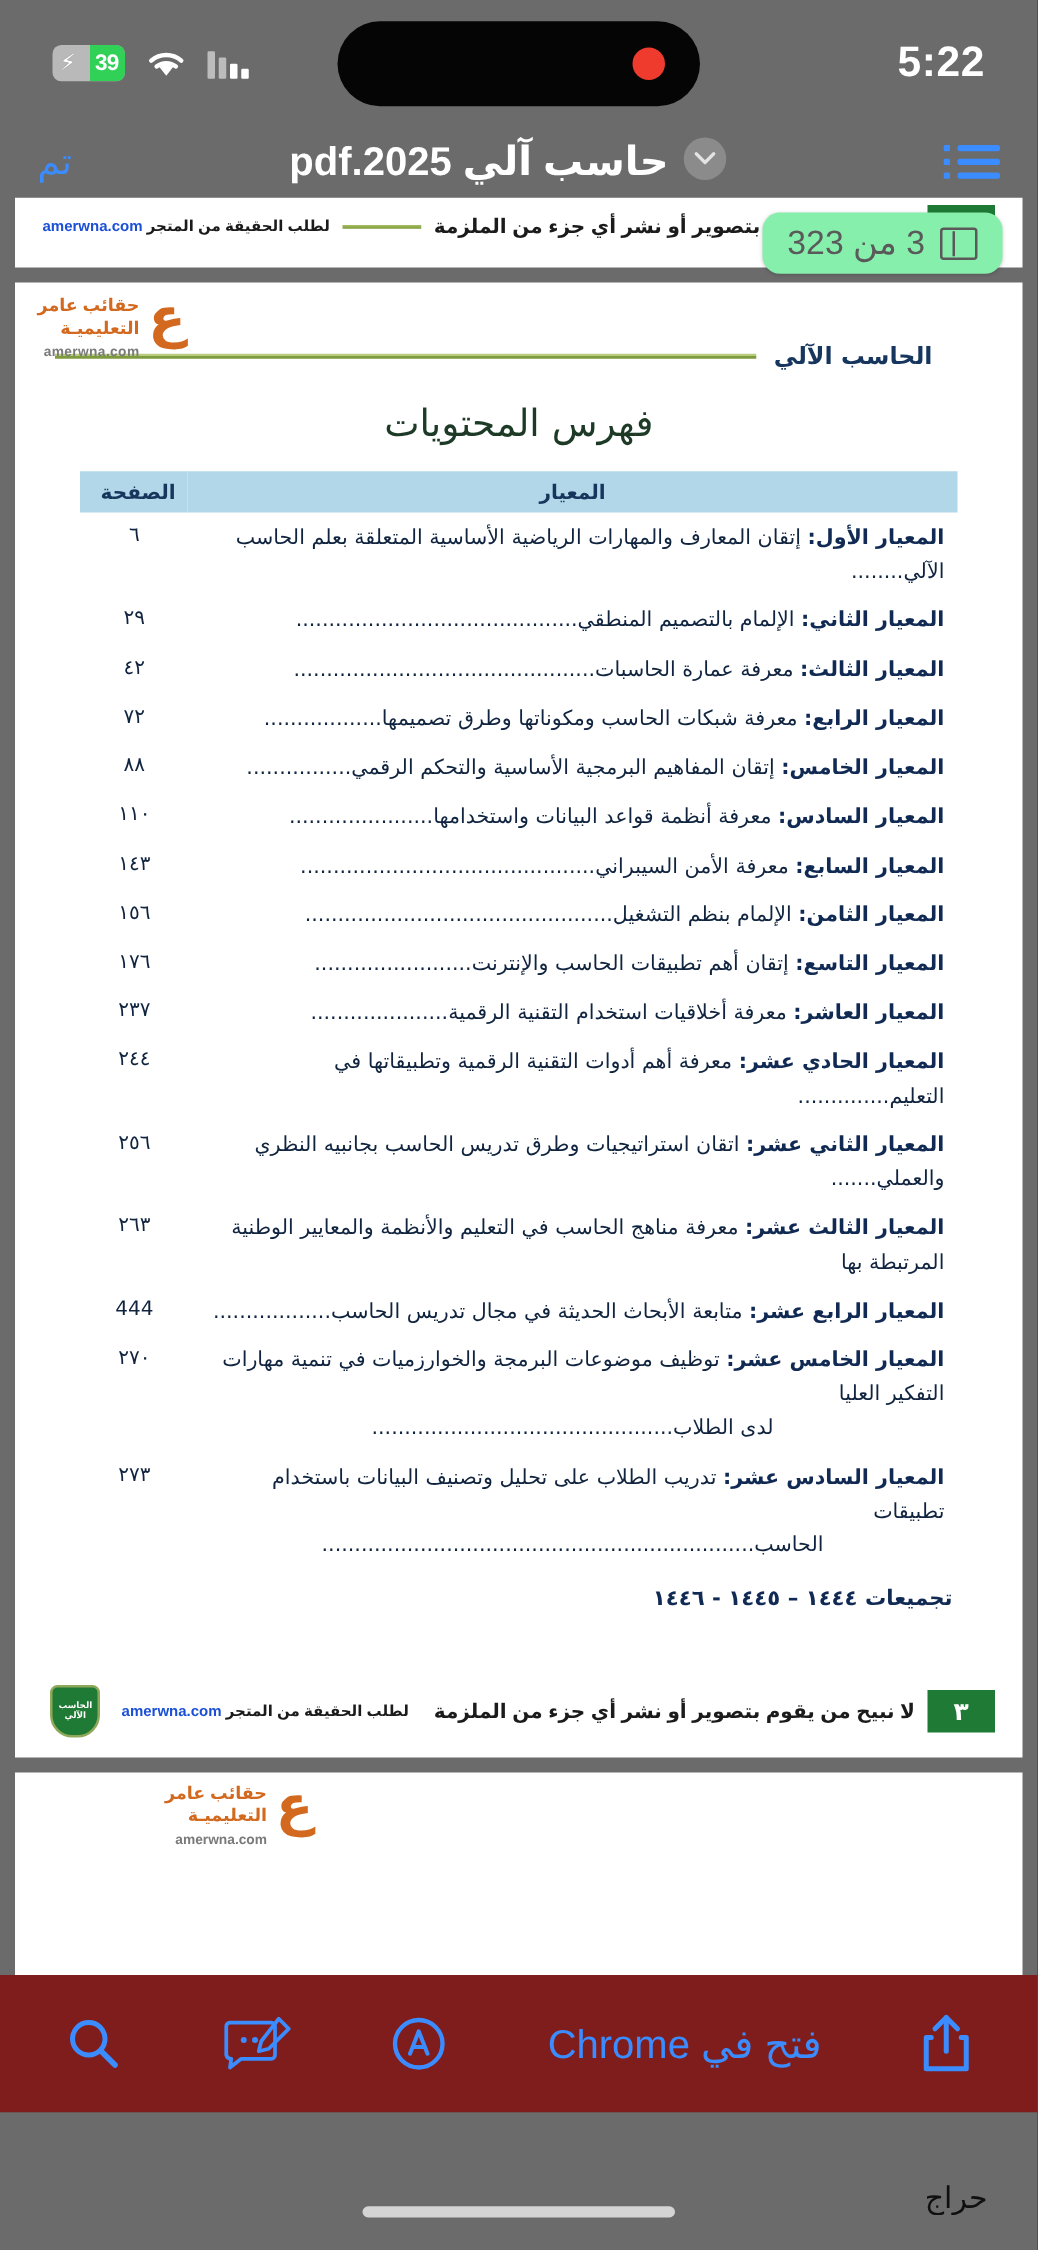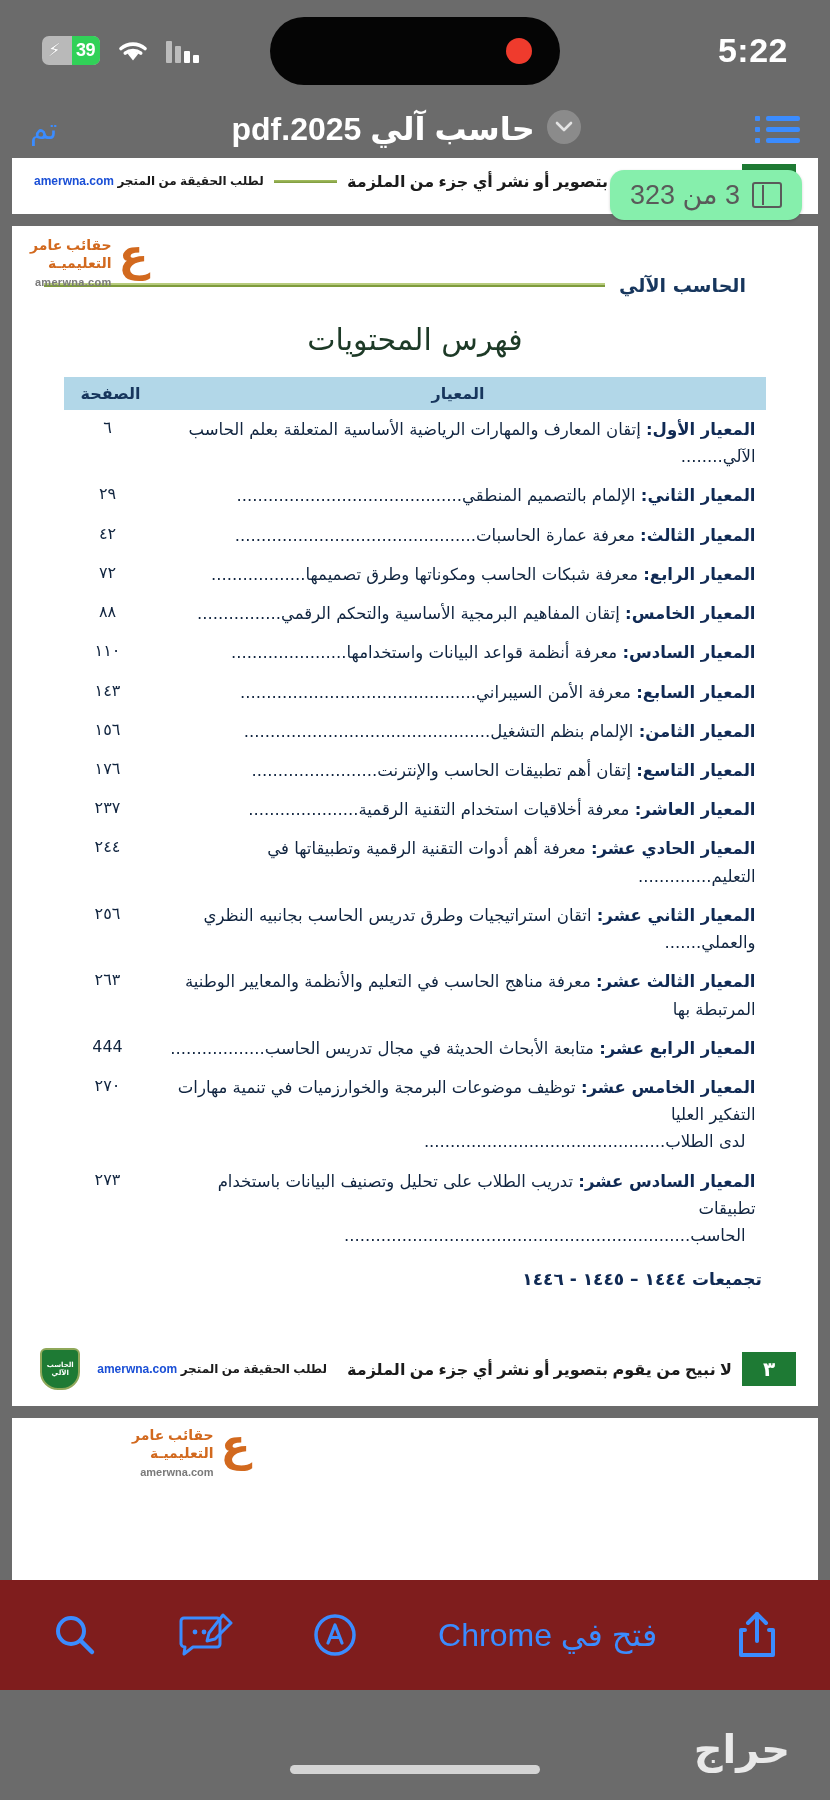--- a/index.html
+++ b/index.html
@@ -185,21 +185,21 @@
   table.toc td.c-std {
     font-size: 16.5px; color: #10243f; direction: rtl; text-align: right;
     line-height: 1.65; font-family: "DejaVu Sans", serif;
   }
   table.toc td.c-std .lbl { color: #102a54; font-weight: 700; }
   table.toc td.c-std .dots { letter-spacing: 1px; }
   table.toc td.c-pg {
     font-size: 16px; color: #10243f; text-align: center; width: 86px;
     font-family: "DejaVu Sans", serif; padding-top: 8px;
   }
-  .toc-cont { font-size: 16.5px; color: #10243f; direction: rtl; text-align: right;
+  .toc-cont { font-size: 16.5px; color: #10243f; direction: rtl; text-align: center;
      line-height: 1.65; font-family: "DejaVu Sans", serif; padding: 0 10px; }
 
   .compilations {
     direction: rtl; text-align: right;
     font-size: 17px; font-weight: 700; color: #102a54;
     margin: 14px 34px 0 0;
     font-family: "DejaVu Sans", serif;
   }
 
   .page-bottom { position: absolute; left: 0; right: 0; bottom: 14px; padding: 0 14px; }
@@ -248,21 +248,21 @@
     background: #6b6b6b;
     position: relative;
     display: flex; align-items: center; justify-content: center;
   }
   .home-indicator {
     position: absolute; bottom: 26px; left: 50%; transform: translateX(-50%);
     width: 250px; height: 9px; border-radius: 5px; background: #d4d4d4;
   }
   .wm {
     position: absolute; right: 40px; bottom: 28px;
-    color: #ffffff; font-size: 40px; font-weight: 700; direction: rtl;
+    color: #000000; font-size: 24px; font-weight: 400; direction: rtl;
     opacity: .85; letter-spacing: 3px;
     font-family: "DejaVu Sans", sans-serif;
   }
 </style>
 </head>
 <body>
 
 <div id="screen">
 
   <div class="statusbar">

